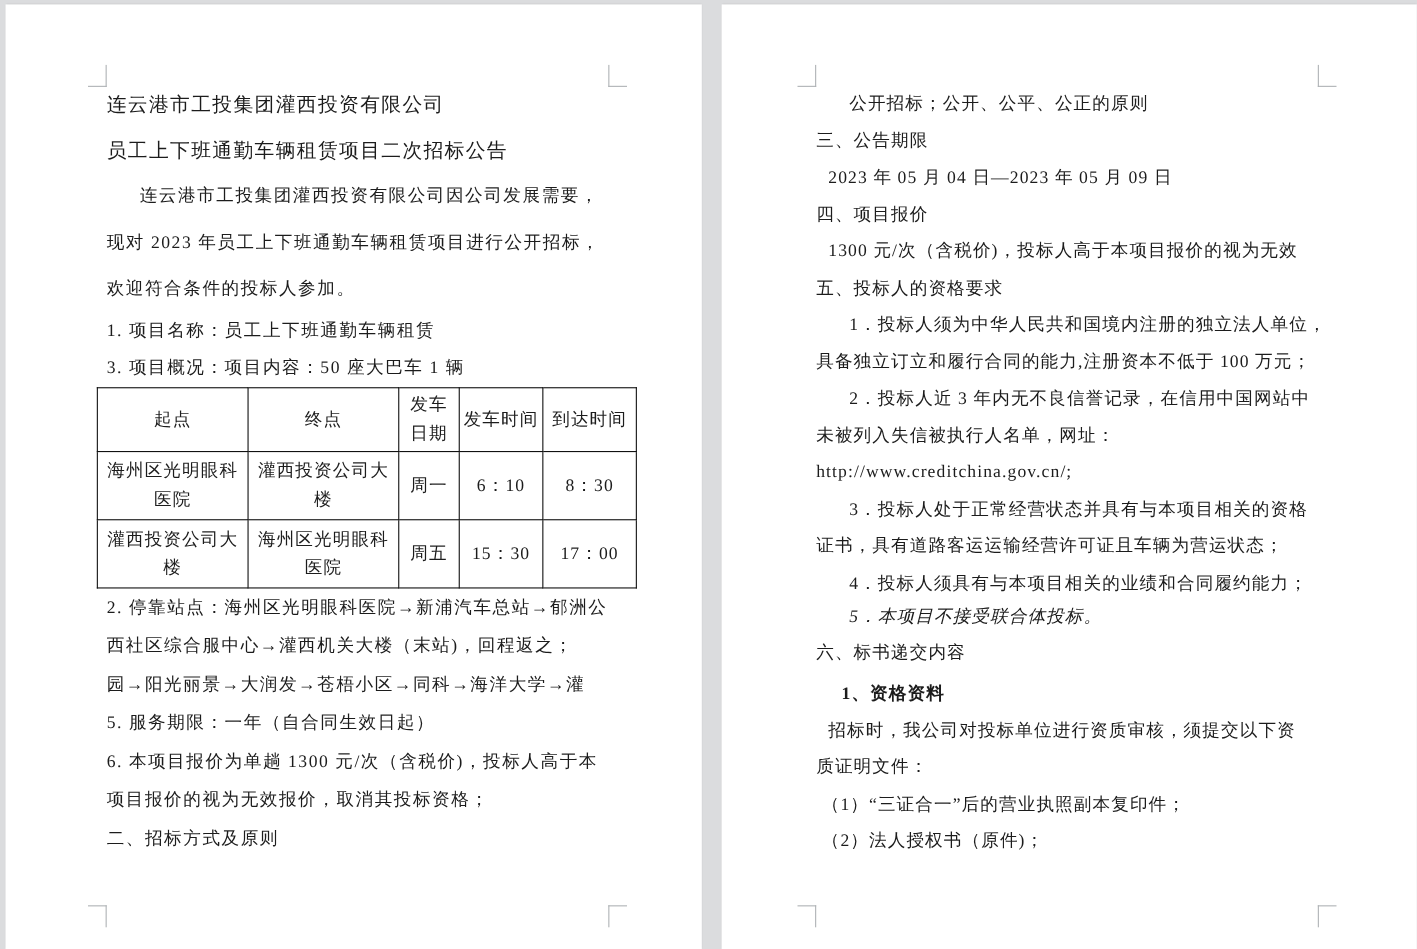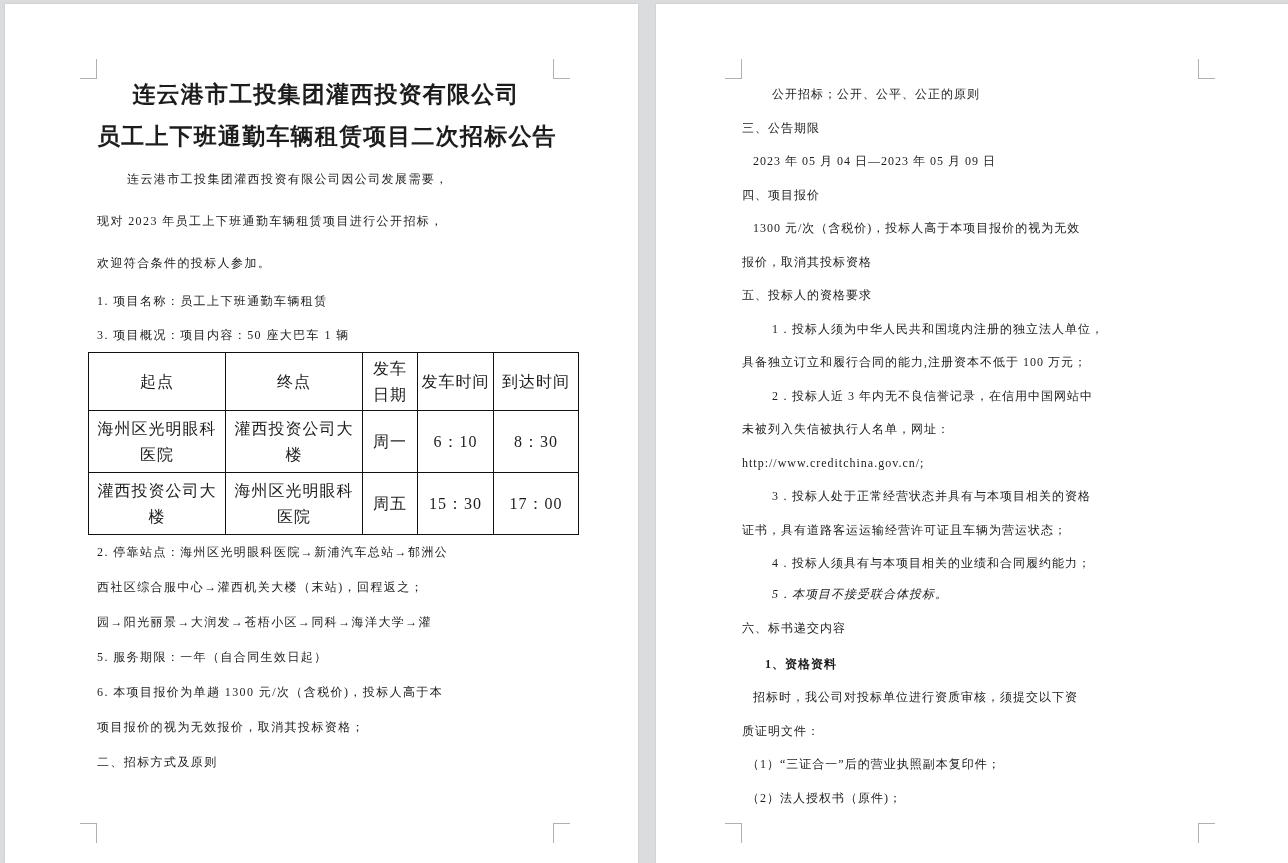--- a/index.html
+++ b/index.html
@@ -40,30 +40,29 @@
   .page-2 .cm.tr { left: 542px; top: 55px; }
   .page-2 .cm.bl { left: 69px;  top: 819px; }
   .page-2 .cm.br { left: 542px; top: 819px; }
 
   .col { position: absolute; }
   .page-1 .col { left: 92px; top: 70px; width: 458px; }
   .page-2 .col { left: 86px; top: 74px; width: 460px; }
 
   .title {
     margin: 0;
-    font-size: 23px;
-    font-weight: bold;
-    text-align: center;
+    font-size: 18px;
+    font-weight: normal;
     line-height: 42px;
     letter-spacing: 1.2px;
     white-space: nowrap;
   }
   .ln {
     white-space: nowrap;
-    font-size: 12px;
+    font-size: 16px;
     letter-spacing: 1.4px;
   }
   .page-1 .ln       { line-height: 42px; }
   .page-1 .ln.item  { line-height: 34px; }
   .page-1 .ln.post  { line-height: 35px; }
   .page-2 .ln       { line-height: 33.5px; letter-spacing: 1px; }
   .page-2 .ln.lh27  { line-height: 27px; font-style: italic; }
   .page-2 .ln.lh40  { line-height: 40px; }
 
   .ind2  { padding-left: 30px; }
@@ -162,21 +161,20 @@
     <i class="cm tr"></i>
     <i class="cm bl"></i>
     <i class="cm br"></i>
 
     <div class="col">
       <div class="ln ind2">公开招标；公开、公平、公正的原则</div>
       <div class="ln">三、公告期限</div>
       <div class="ln ind1">2023 年 05 月 04 日—2023 年 05 月 09 日</div>
       <div class="ln">四、项目报价</div>
       <div class="ln ind1">1300 元/次（含税价)，投标人高于本项目报价的视为无效</div>
-      <div class="ln">报价，取消其投标资格</div>
       <div class="ln">五、投标人的资格要求</div>
       <div class="ln ind2">1．投标人须为中华人民共和国境内注册的独立法人单位，</div>
       <div class="ln">具备独立订立和履行合同的能力,注册资本不低于 100 万元；</div>
       <div class="ln ind2">2．投标人近 3 年内无不良信誉记录，在信用中国网站中</div>
       <div class="ln">未被列入失信被执行人名单，网址：</div>
       <div class="ln">http://www.creditchina.gov.cn/;</div>
       <div class="ln ind2">3．投标人处于正常经营状态并具有与本项目相关的资格</div>
       <div class="ln">证书，具有道路客运运输经营许可证且车辆为营运状态；</div>
       <div class="ln ind2">4．投标人须具有与本项目相关的业绩和合同履约能力；</div>
       <div class="ln ind2 lh27">5．本项目不接受联合体投标。</div>

